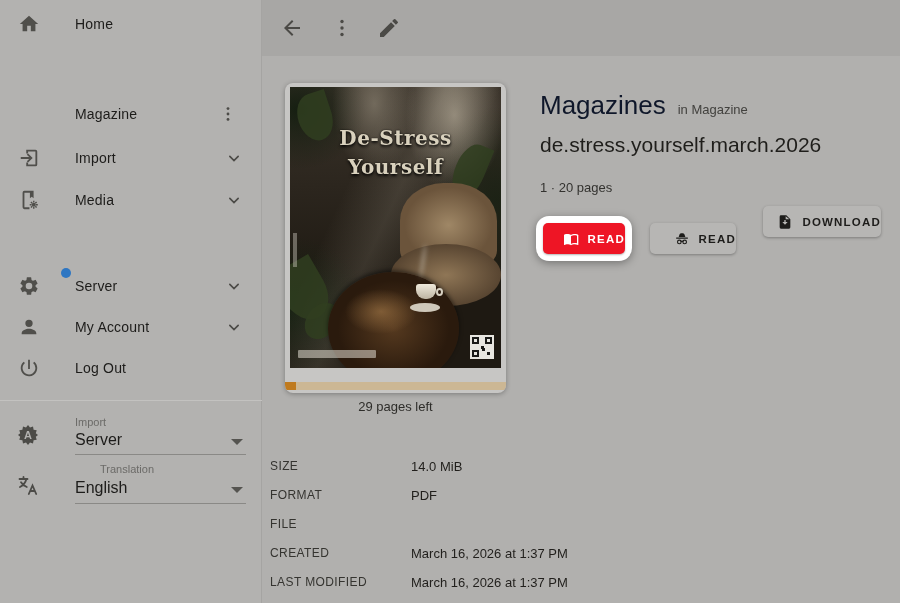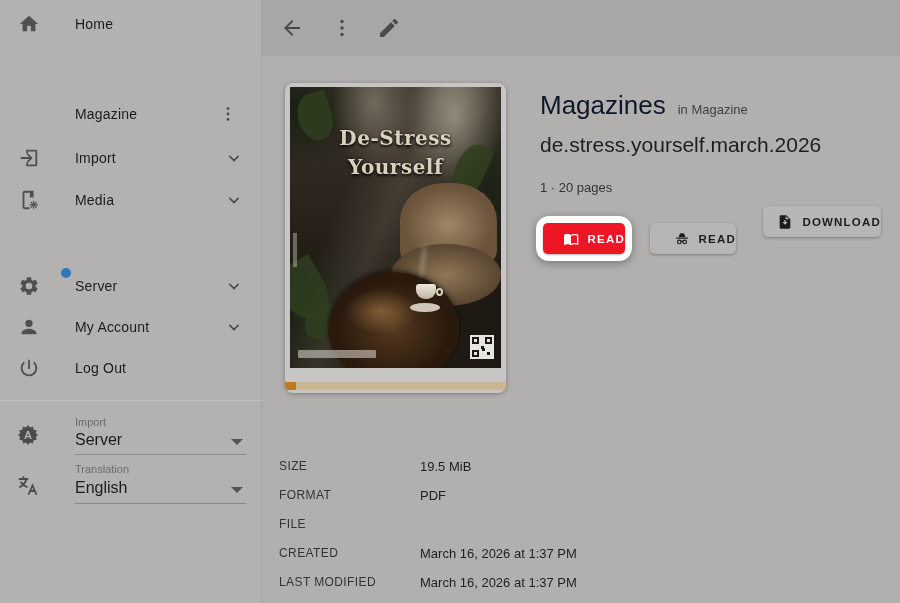--- a/index.html
+++ b/index.html
@@ -78,21 +78,21 @@
   .btn-read svg { fill:#ffffff; }
   .btn-read .btn-label { color:#ffffff; }
   .btn-grey { background:#b7b6b4; box-shadow:0 1px 3px rgba(0,0,0,.30); }
   .btn-grey svg { fill:#1d1c1a; }
   .btn-grey .st { fill:none; stroke:#1d1c1a; stroke-width:1.7; stroke-linecap:round; }
   .btn-grey .btn-label { color:#1d1c1a; }
   .btn-read2 { left:650px; top:223px; width:86px; }
   .btn-download { left:763px; top:206px; width:118px; }
 
   
-  .detail-row { position:absolute; left:279px; width:600px; height:16px; }
+  .detail-row { position:absolute; left:270px; width:600px; height:16px; }
   .detail-label { position:absolute; left:0; font-size:12px; letter-spacing:.4px; color:#353430; }
   .detail-value { position:absolute; left:141px; font-size:13px; color:#211f1c; }
 </style>
 </head>
 <body>
 
 <div class="screen">
 
   <nav class="sidebar">
 
@@ -196,21 +196,21 @@
       <span class="pref-arrow" style="top:26px;"></span>
       <span class="pref-line" style="top:41px;"></span>
     </div>
 
     <div class="pref" style="top:460px; height:46px;">
       <span class="pref-icon" style="top:14px;">
         <svg viewBox="0 0 24 24">
             <path d="M3.5 5h8M7.5 3v2M5 8.2c1.4 2.2 3.6 3.9 5.8 4.8M10.3 5.2c-.7 3-2.9 5.9-6.3 7.8" fill="none" stroke="#4c4b47" stroke-width="1.8" stroke-linecap="round"></path>
             <path d="M12.8 20l3.7-8.5L20.2 20M14.2 17h4.6" fill="none" stroke="#4c4b47" stroke-width="1.8" stroke-linecap="round"></path>
           </svg></span>
-      <span class="pref-label" style="top:3px;">Translation</span>
+      <span class="pref-label" style="top:3px;margin-left:25px;">Translation</span>
       <span class="pref-value" style="top:19px;">English</span>
       <span class="pref-arrow" style="top:27px;"></span>
       <span class="pref-line" style="top:43px;"></span>
     </div>
 
   </nav>
 
   <header class="toolbar">
     <span class="tool-btn" style="left:17px;">
       <svg viewBox="0 0 24 24">
@@ -257,20 +257,21 @@
       </div>
       <div class="cover-title">
         <div>De-Stress</div>
         <div>Yourself</div>
       </div>
     </div>
     <div class="progress">
       <div class="progress-fill"></div>
     </div>
   </div>
+  <div class="pages-left">29 pages left</div>
 
   <div class="series-line">
     <span class="series-title">Magazines</span>
     <span class="series-context">in Magazine</span>
   </div>
   <div class="item-title">de.stress.yourself.march.2026</div>
   <div class="pages-info">1 · 20 pages</div>
 
   <div class="highlight-ring"></div>
 
@@ -294,21 +295,21 @@
 
   <button class="btn btn-grey btn-download">
     <svg viewBox="0 0 24 24">
         <path d="M14 2H6a2 2 0 0 0-2 2v16a2 2 0 0 0 2 2h12a2 2 0 0 0 2-2V8l-6-6zm-1 10h3l-4 4-4-4h3V9h2v3zm0-8.5L18.5 8H13V3.5z"></path>
       </svg>
     <span class="btn-label">DOWNLOAD</span>
   </button>
 
   <div class="detail-row" style="top:459px;">
     <span class="detail-label">SIZE</span>
-    <span class="detail-value">19.5 MiB</span>
+    <span class="detail-value">14.0 MiB</span>
   </div>
   <div class="detail-row" style="top:488px;">
     <span class="detail-label">FORMAT</span>
     <span class="detail-value">PDF</span>
   </div>
   <div class="detail-row" style="top:517px;">
     <span class="detail-label">FILE</span>
   </div>
   <div class="detail-row" style="top:546px;">
     <span class="detail-label">CREATED</span>

